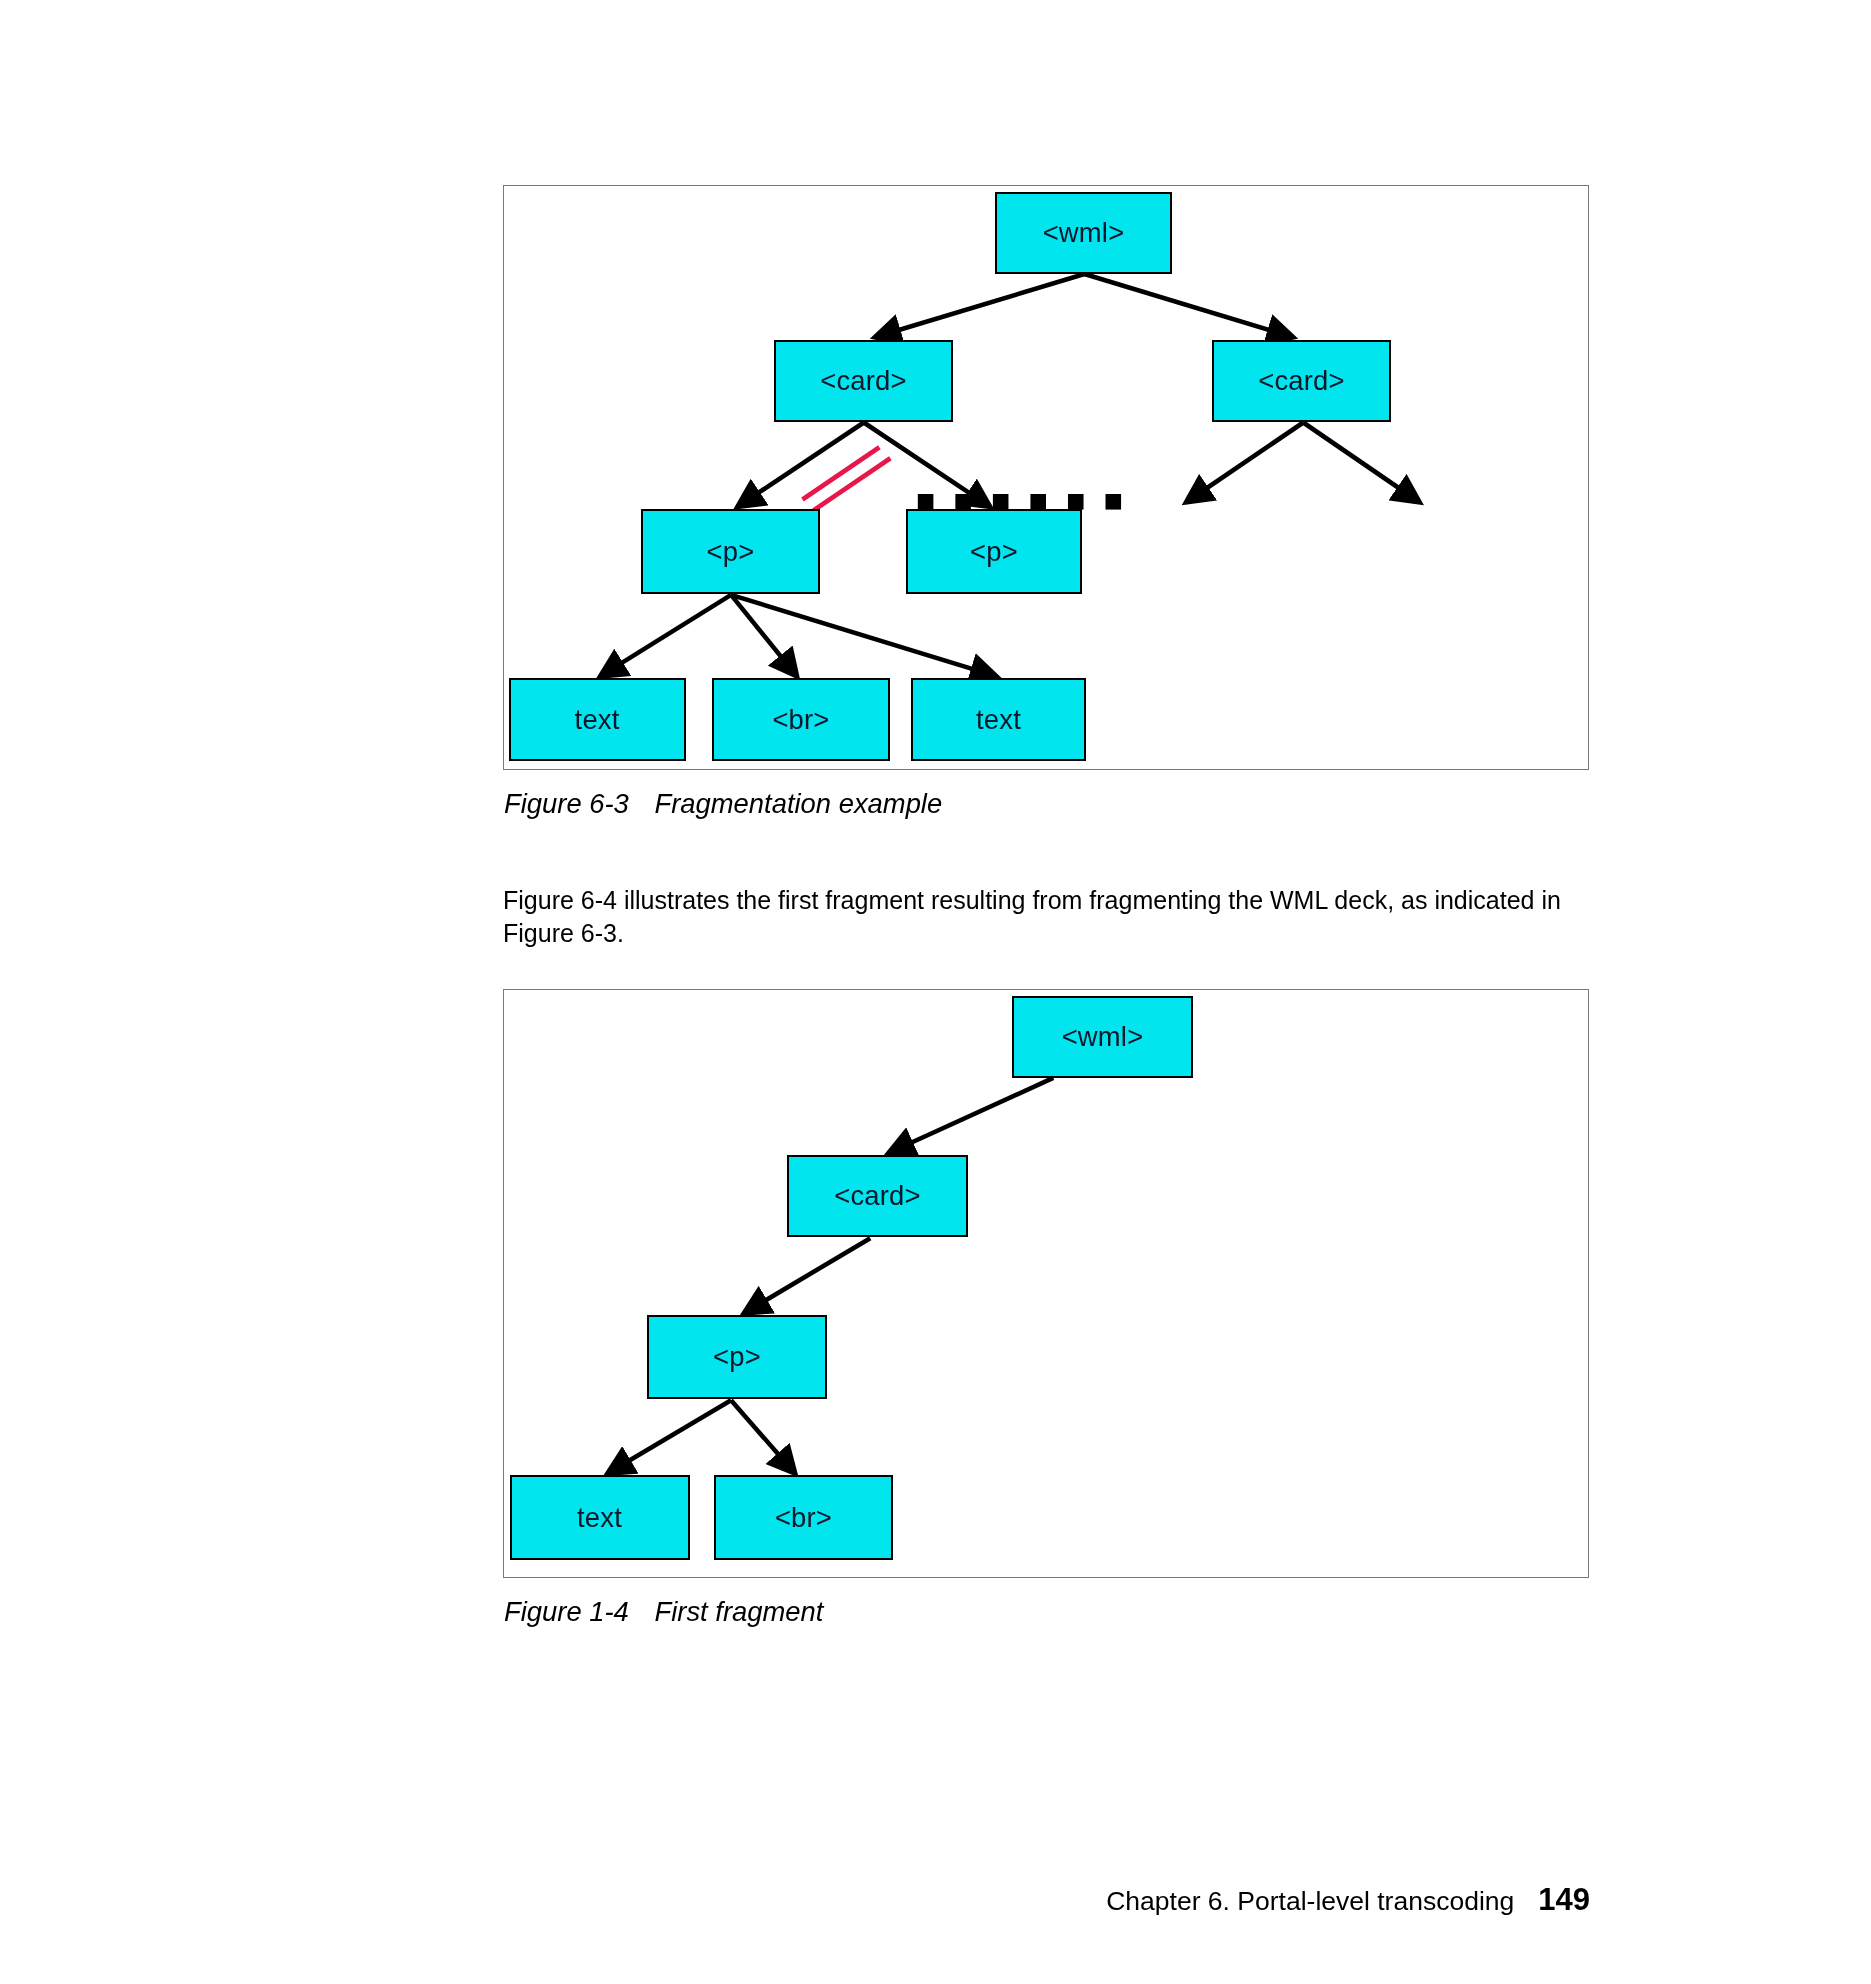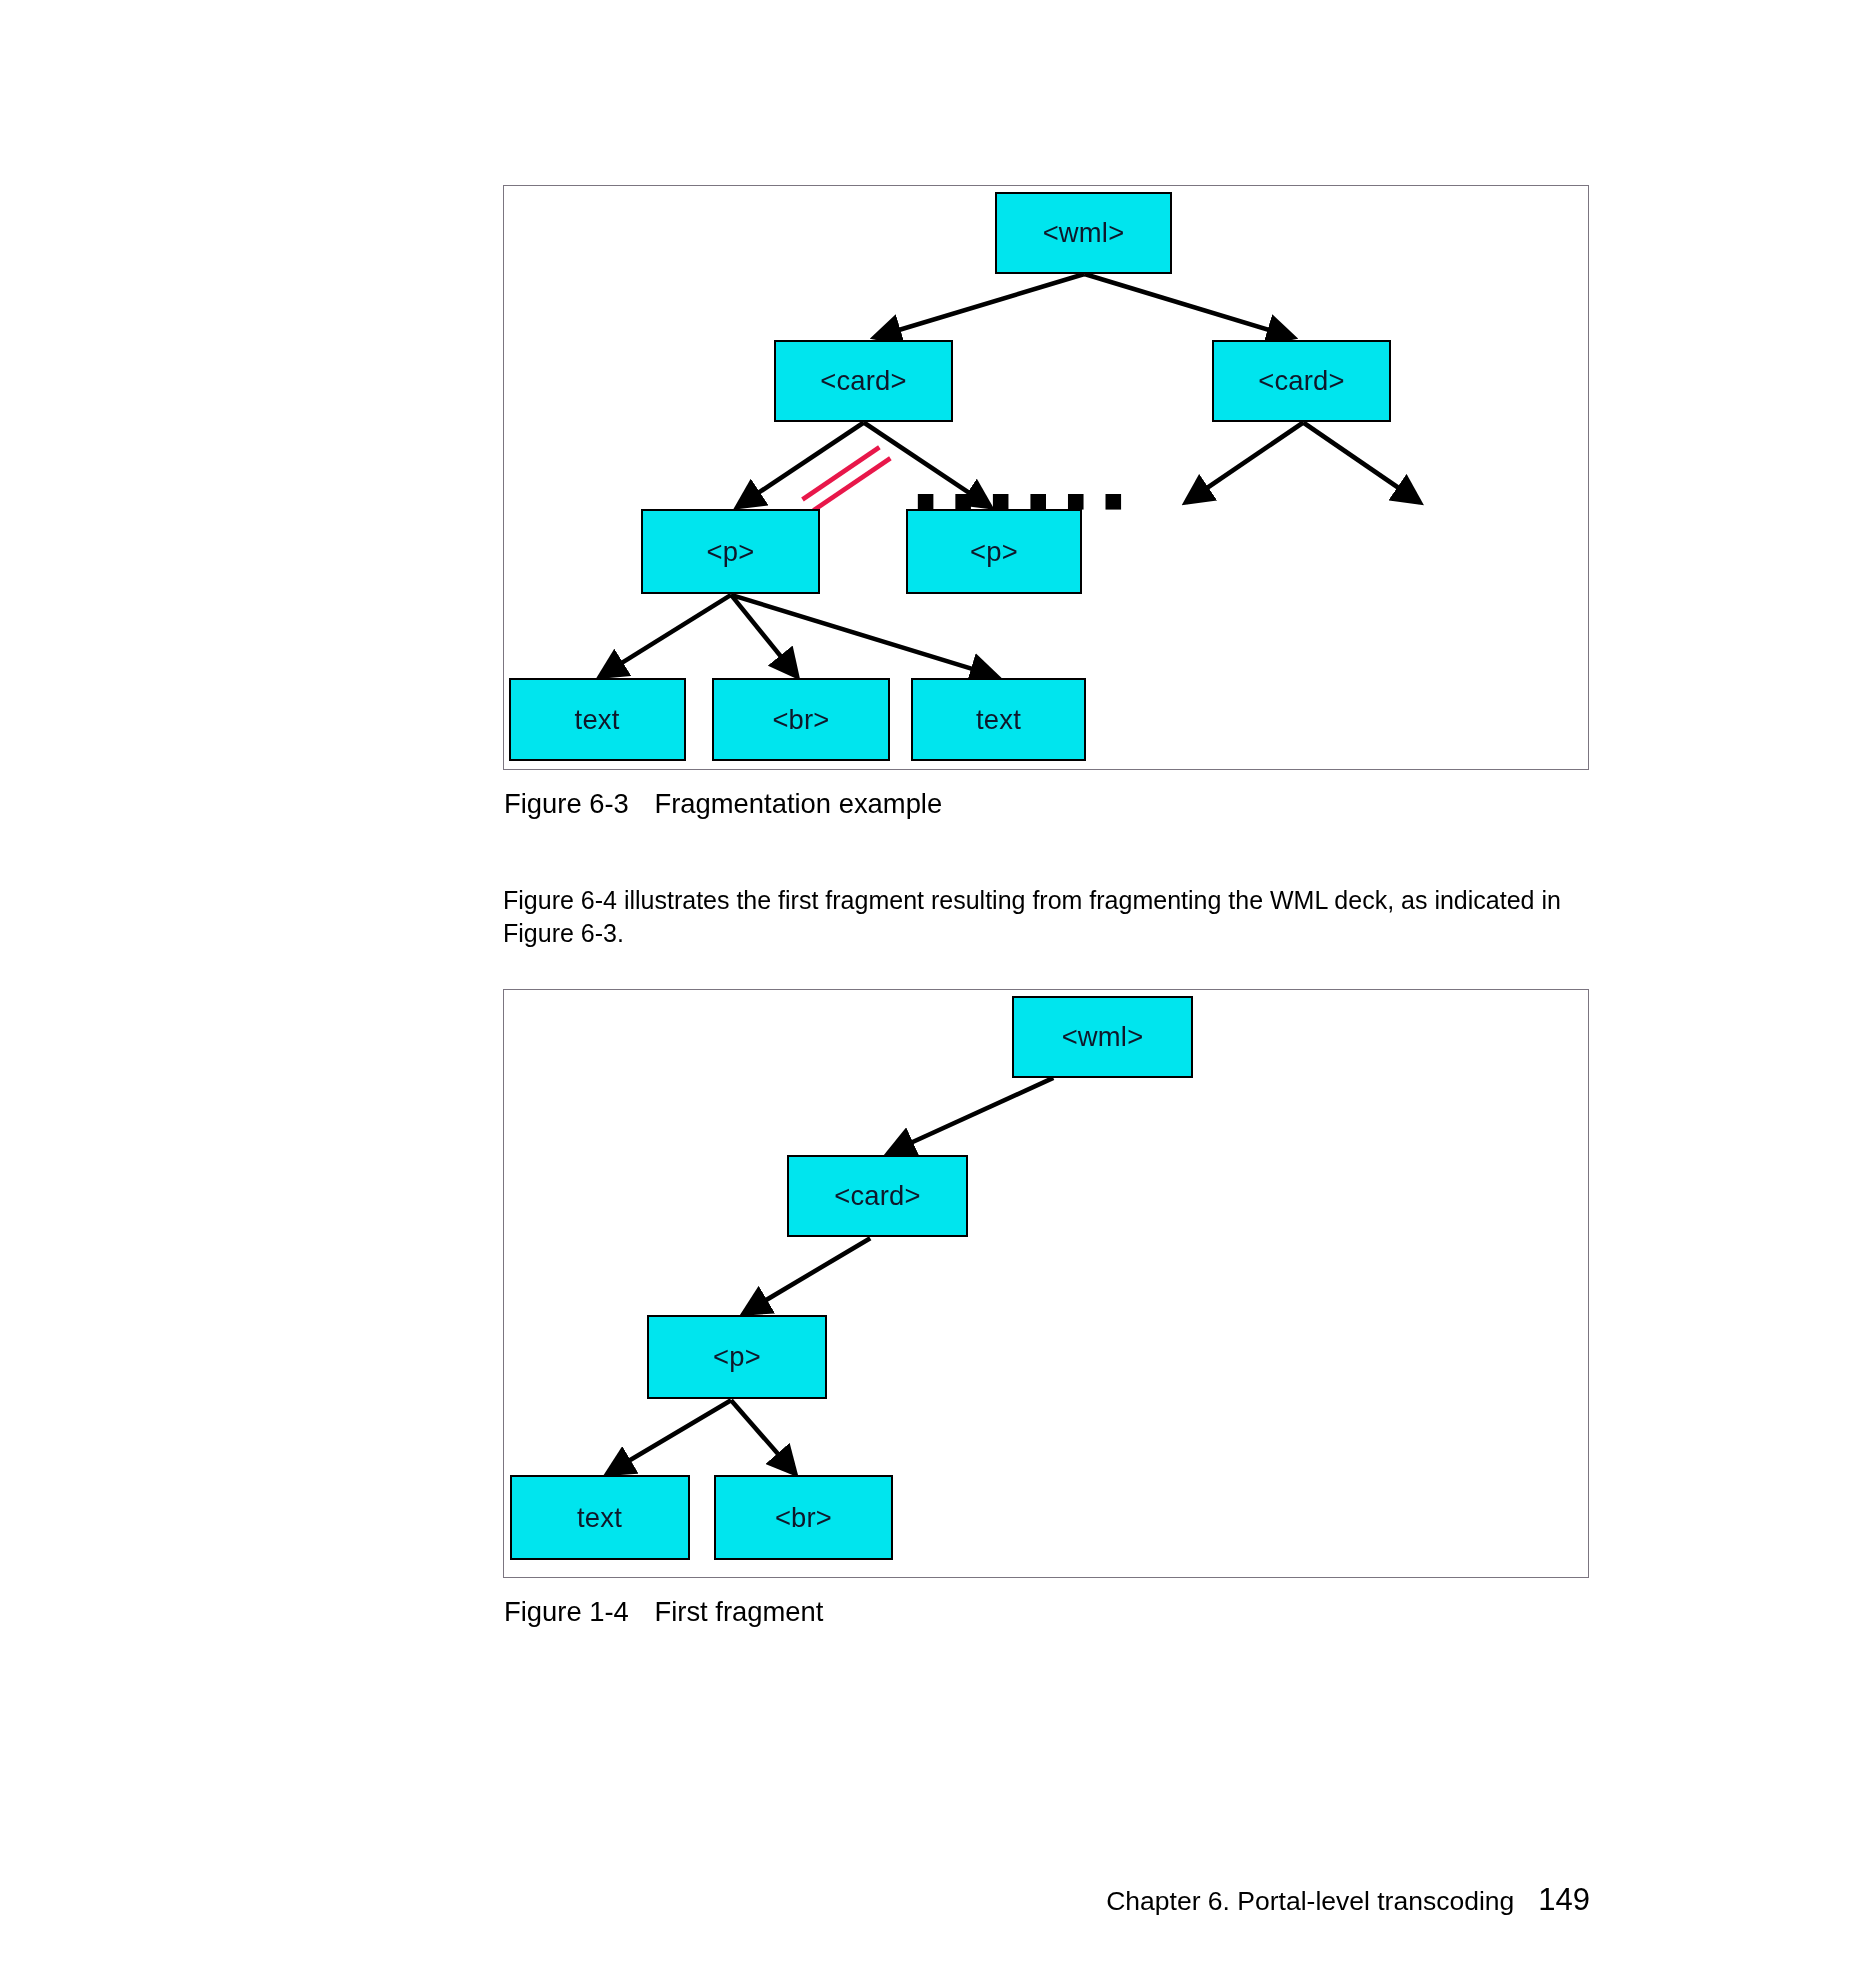--- a/index.html
+++ b/index.html
@@ -53,20 +53,21 @@
     line-height: 1;
     color: #0f172a;
     letter-spacing: 0.2px;
     white-space: nowrap;
   }
 
   
   .caption {
     position: absolute;
     font-family: "Liberation Sans", sans-serif;
+    font-style: italic;
     font-size: 27.4px;
     color: #000000;
     white-space: nowrap;
   }
   .caption .cap-num { margin-right: 25.6px; }
 
   #figure-1-caption { left: 504px; top: 788px; }
   #figure-2-caption { left: 504px; top: 1596px; }
 
   #body-paragraph {
@@ -86,21 +87,21 @@
     left: 0;
     top: 1882px;
     width: 1590px;
     text-align: right;
     font-family: "Liberation Sans", sans-serif;
     font-size: 26.5px;
     color: #000000;
   }
   #page-footer .footer-text { }
   #page-footer .footer-page {
-    font-weight: normal;
+    font-weight: bold;
     font-size: 31px;
     margin-left: 24px;
   }
 </style>
 </head>
 <body>
 
 <div class="page">
 
   <div class="figure-frame" id="figure-1-frame">

